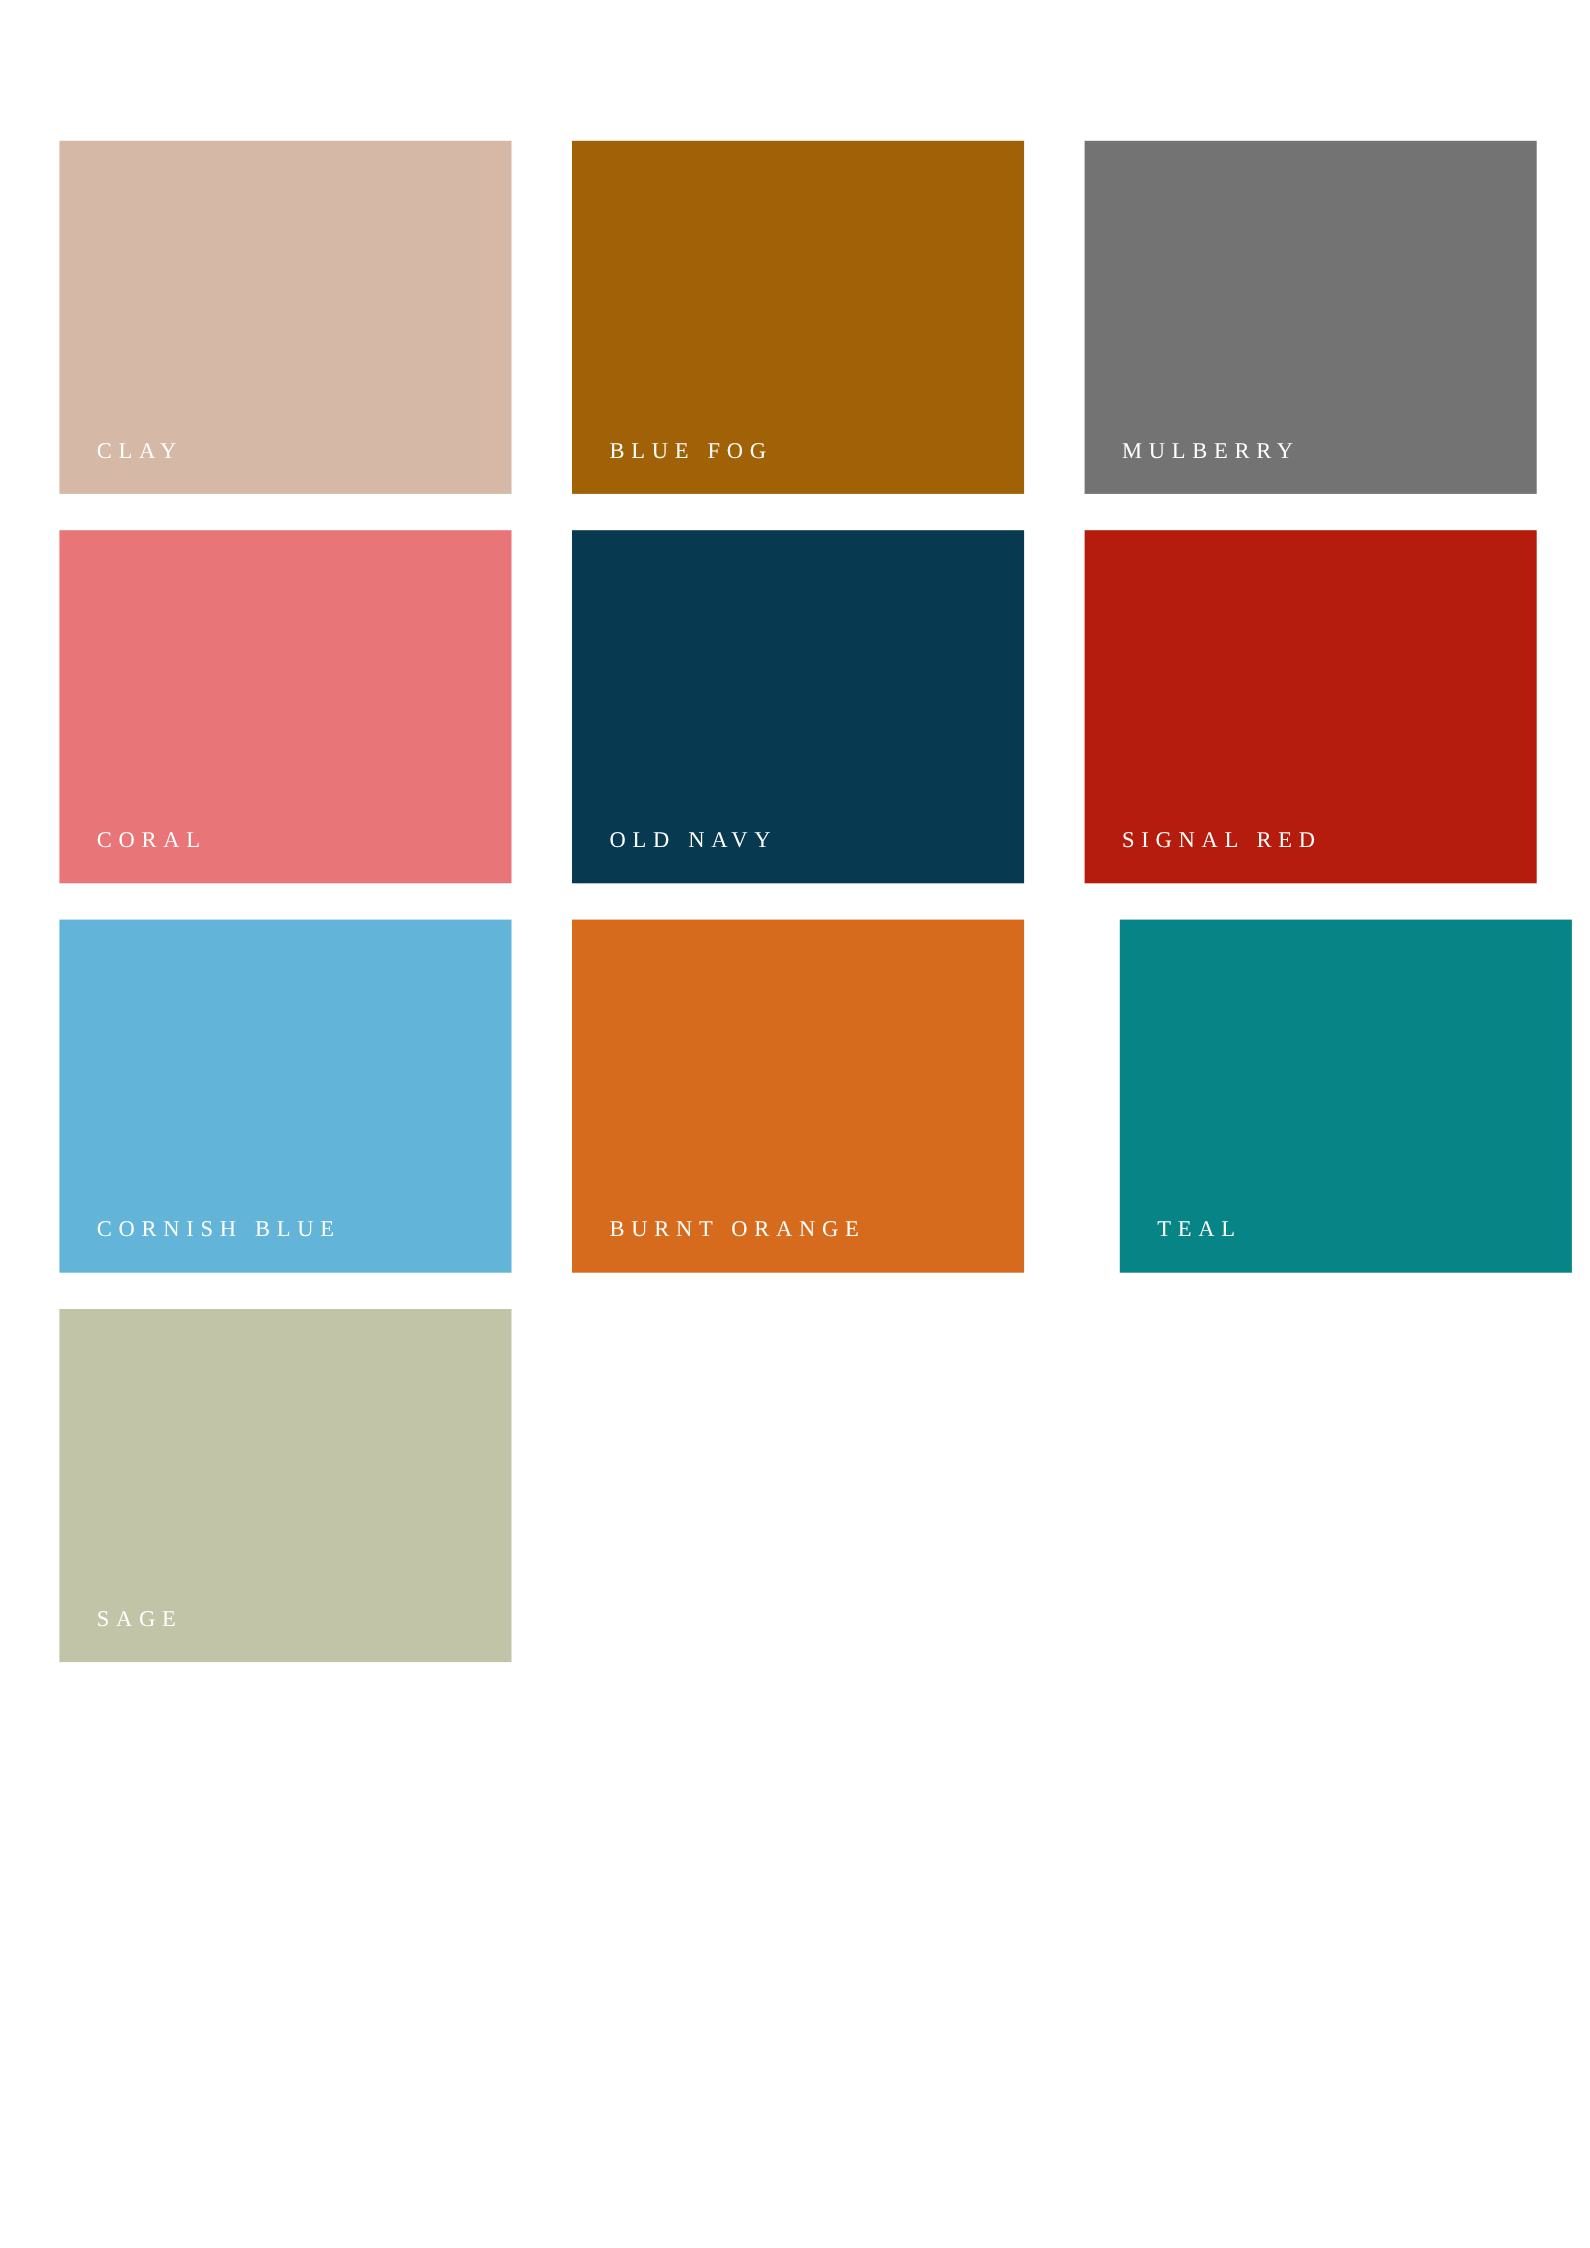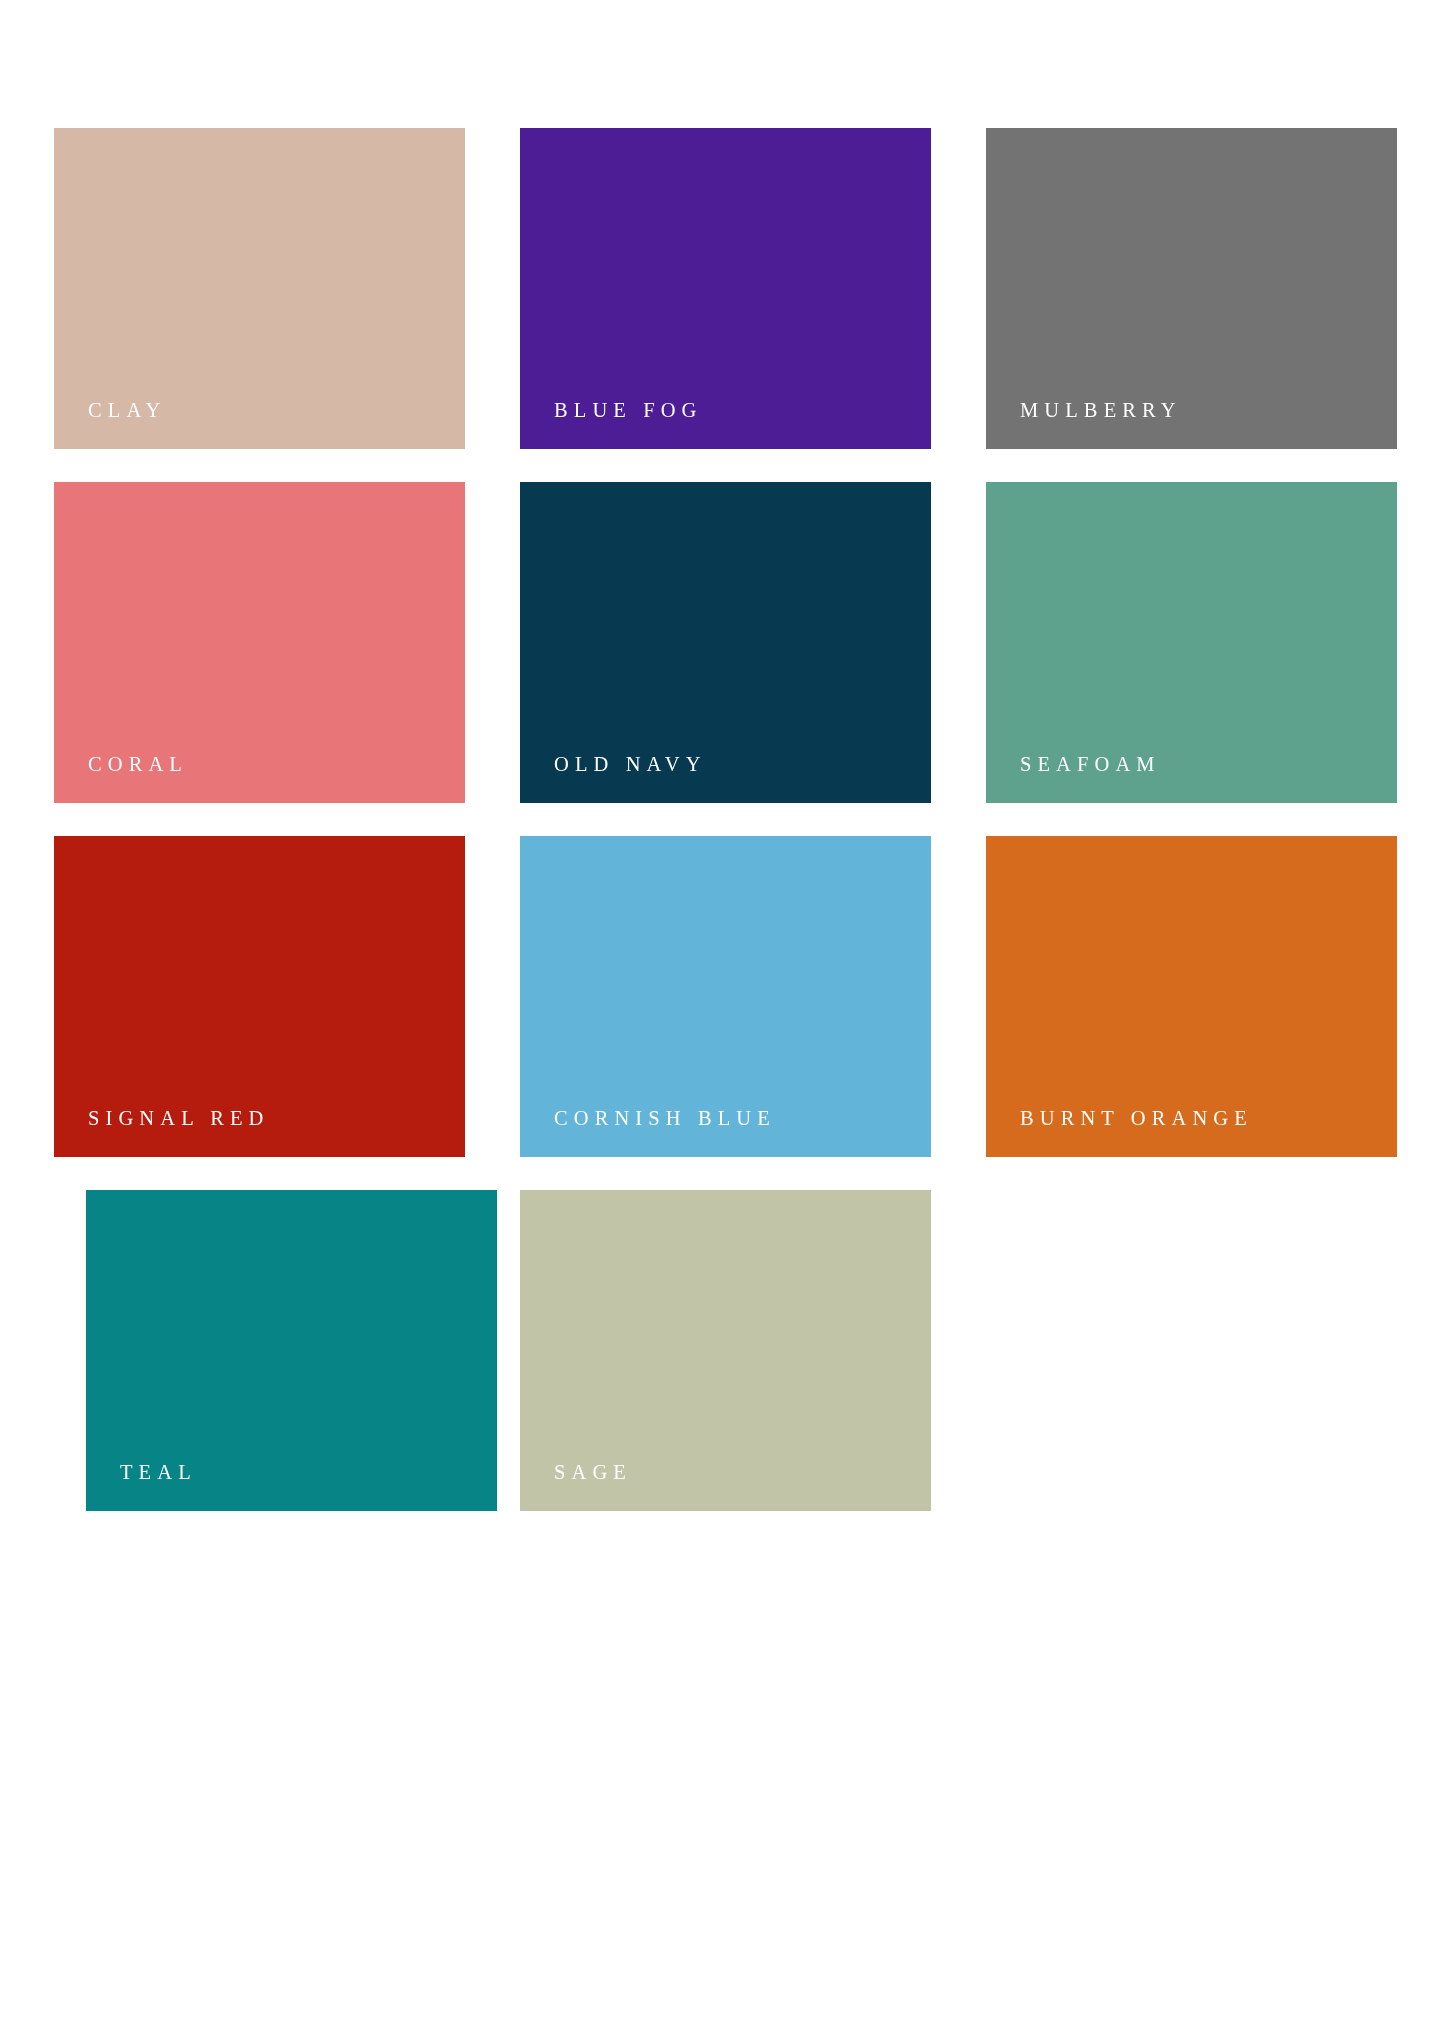--- a/index.html
+++ b/index.html
@@ -59,39 +59,36 @@
 </head>
 <body style="background-color: rgb(255, 255, 255);">
 
 <div id="palette-sheet">
   <div id="swatch-grid">
 
     <div class="swatch" style="background-color: rgb(213, 184, 166);">
       <span class="swatch-label" style="color: rgb(255, 255, 255);">CLAY</span>
     </div>
 
-    <div class="swatch" style="background-color: #4c1d95;">
+    <div class="swatch" style="background-color: #a16207;">
       <span class="swatch-label" style="color: rgb(255, 255, 255);">BLUE FOG</span>
     </div>
 
     <div class="swatch" style="background-color: #737373; text-align: right;">
       <span class="swatch-label" style="color: rgb(255, 255, 255);">MULBERRY</span>
     </div>
 
     <div class="swatch" style="background-color: rgb(232, 117, 120);">
       <span class="swatch-label" style="color: rgb(255, 255, 255);">CORAL</span>
     </div>
 
     <div class="swatch" style="background-color: rgb(7, 58, 81);">
       <span class="swatch-label" style="color: rgb(255, 255, 255);">OLD NAVY</span>
     </div>
 
-    <div class="swatch" style="background-color: rgb(94, 162, 141);">
-      <span class="swatch-label" style="color: rgb(255, 255, 255);">SEAFOAM</span>
-    </div>
 
     <div class="swatch" style="background-color: rgb(181, 28, 13);">
       <span class="swatch-label" style="color: rgb(255, 255, 255);">SIGNAL RED</span>
     </div>
 
     <div class="swatch" style="background-color: rgb(98, 181, 217);">
       <span class="swatch-label" style="color: rgb(255, 255, 255);">CORNISH BLUE</span>
     </div>
 
 

